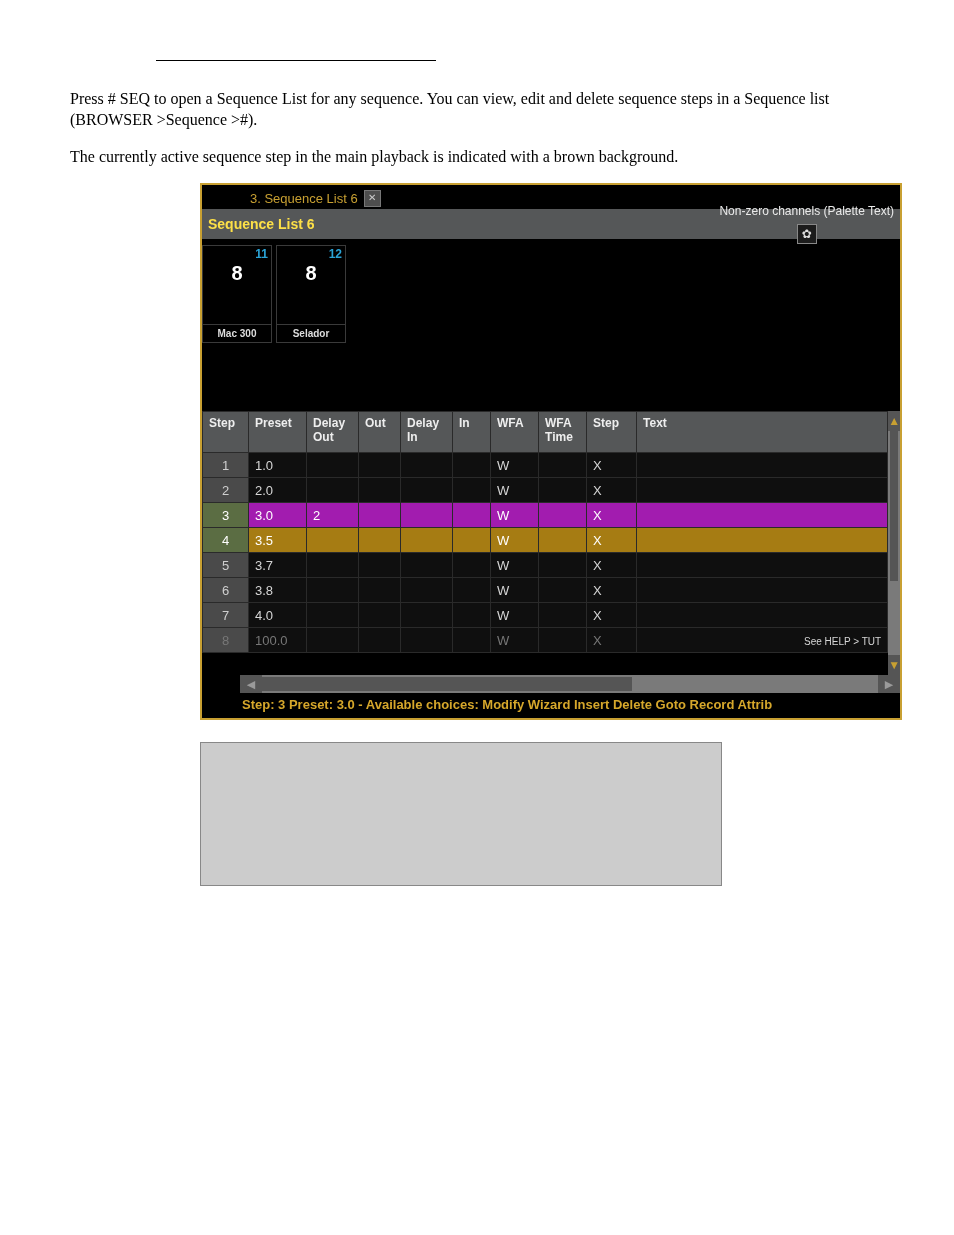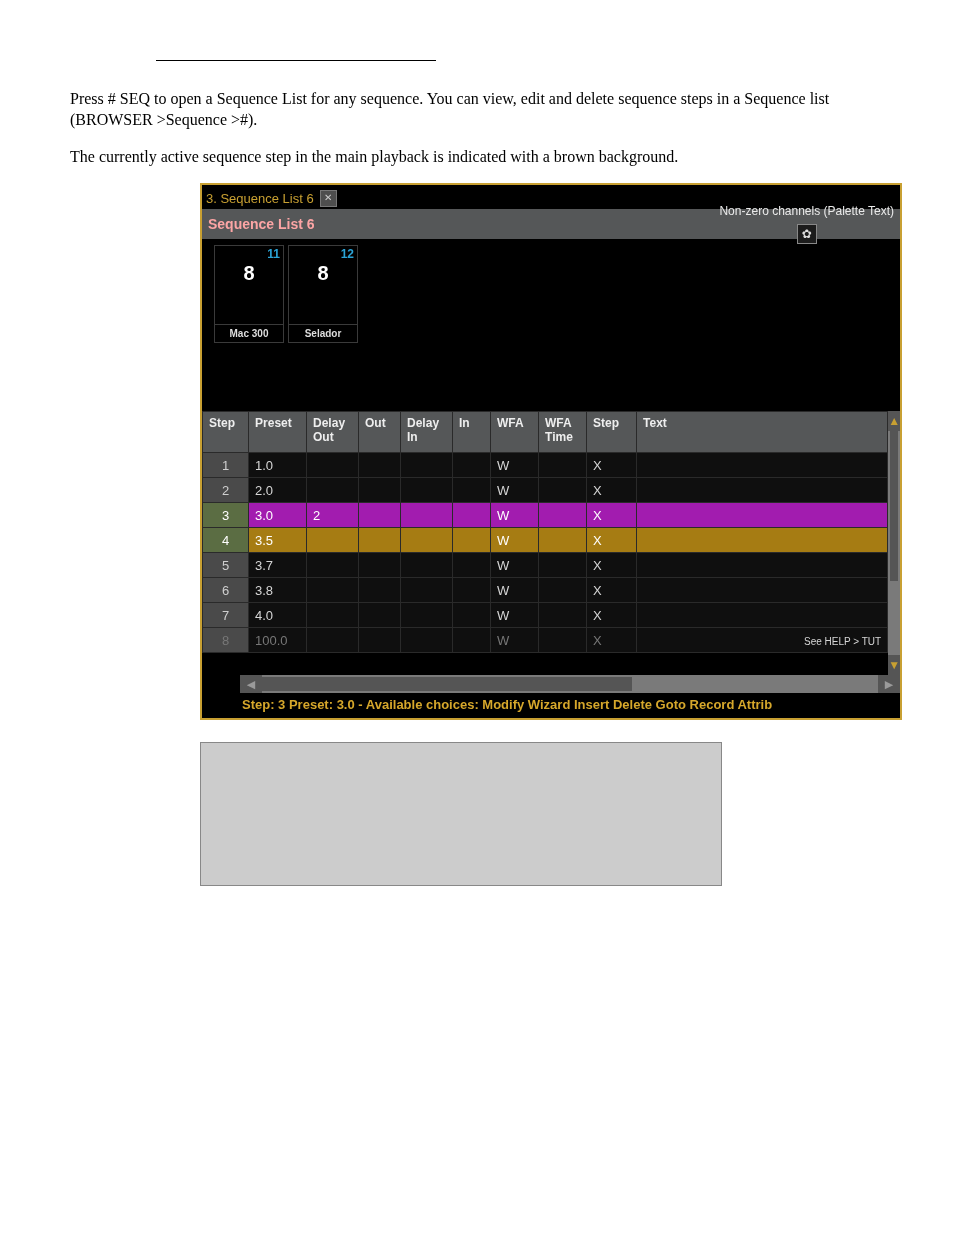--- a/index.html
+++ b/index.html
@@ -67,20 +67,21 @@
     padding: 2px 4px 0 4px;
     display: flex;
     align-items: center;
     gap: 6px;
     height: 22px;
   }
   .tab-title {
     color: #c8a032;
     font-size: 13px;
     font-weight: normal;
+    margin-left: 44px;
   }
   .close-btn {
     width: 15px;
     height: 15px;
     background: #4e4e4e;
     color: #ccc;
     display: flex;
     align-items: center;
     justify-content: center;
     border: 1px solid #777;
@@ -90,21 +91,21 @@
   .title-row {
     background: #555758;
     display: flex;
     align-items: center;
     justify-content: space-between;
     padding: 4px 6px;
     height: 22px;
   }
   .title-row .left {
     font-weight: bold;
-    color: #fca5a5;
+    color: #fde047;
     font-size: 14px;
   }
   .title-row .right {
     display: flex;
     align-items: center;
     gap: 6px;
     color: #eaeaea;
     font-size: 12px;
     flex-direction: column;
   }
@@ -115,21 +116,21 @@
     border: 1px solid #888;
     display: flex;
     align-items: center;
     justify-content: center;
     color: #ddd;
   }
 
   .channels-area {
     background: #000;
     height: 160px;
-    padding: 6px 12px;
+    padding: 6px 0;
     display: flex;
     gap: 4px;
     border-radius: 23px;
   }
   .channel-tile {
     width: 68px;
     height: 96px;
     border: 1px solid #3a3a3a;
     display: flex;
     flex-direction: column;

